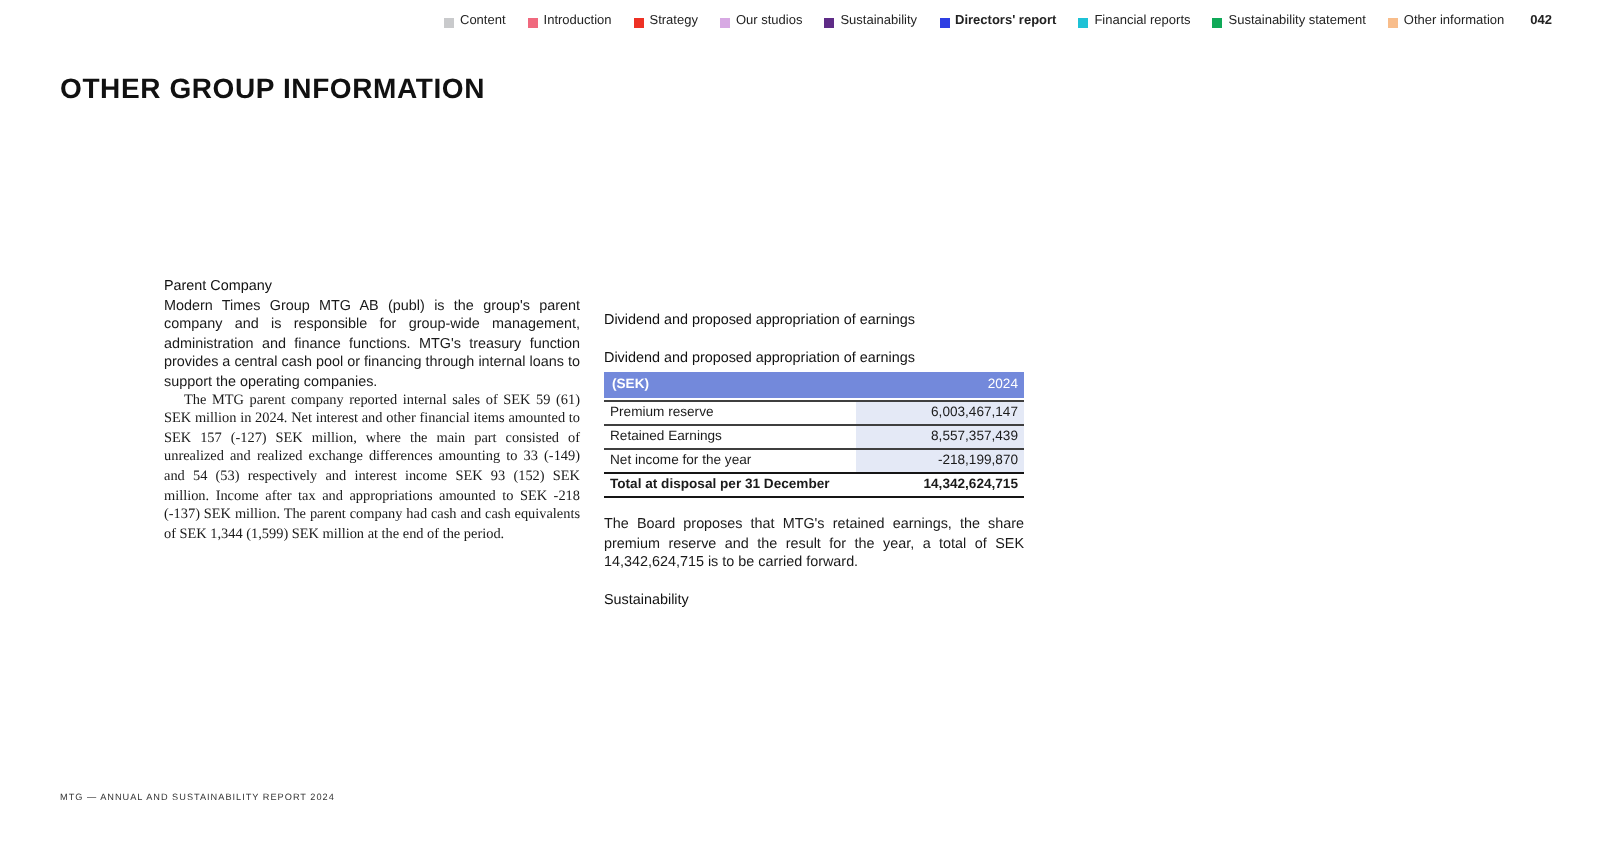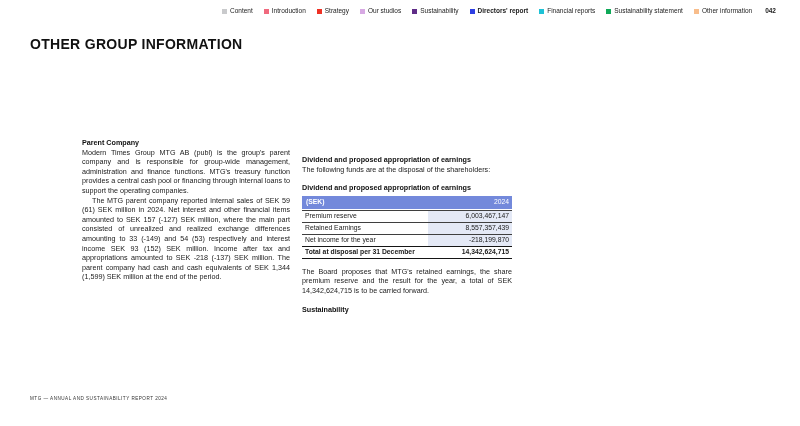--- a/index.html
+++ b/index.html
@@ -49,26 +49,26 @@
     position: absolute;
     top: 138px;
     font-size: 7.2px;
     line-height: 9.6px;
   }
   .col-left  { left: 82px;  width: 208px; }
   .col-right { left: 302px; width: 210px; margin-top: 17px; }
 
   .sec-heading {
     font-size: 7.2px;
-    font-weight: bold;
+    font-weight: normal;
     line-height: 9.6px;
     color: #111;
   }
   .body-para { text-align: justify; }
-  .body-para.indent { text-indent: 10px; }
+  .body-para.indent { text-indent: 10px; font-family: Liberation Serif, serif; }
 
   
   .fin-table { width: 210px; margin-top: 3px; font-size: 6.8px; }
   .t-header {
     height: 13px;
     display: flex;
     align-items: center;
     justify-content: space-between;
     color: #ffffff;
     padding: 0 3px 0 4px;
@@ -160,21 +160,20 @@
 <h1 class="page-title">OTHER GROUP INFORMATION</h1>
 
 <section class="col col-left">
   <h3 class="sec-heading">Parent Company</h3>
   <p class="body-para">Modern Times Group MTG AB (publ) is the group's parent company and is responsible for group-wide management, administration and finance functions. MTG's treasury function provides a central cash pool or financing through internal loans to support the operating companies.</p>
   <p class="body-para indent">The MTG parent company reported internal sales of SEK 59 (61) SEK million in 2024. Net interest and other financial items amounted to SEK 157 (-127) SEK million, where the main part consisted of unrealized and realized exchange differences amounting to 33 (-149) and 54 (53) respectively and interest income SEK 93 (152) SEK million. Income after tax and appropriations amounted to SEK -218 (-137) SEK million. The parent company had cash and cash equivalents of SEK 1,344 (1,599) SEK million at the end of the period.</p>
 </section>
 
 <section class="col col-right">
   <h3 class="sec-heading">Dividend and proposed appropriation of earnings</h3>
-  <p class="body-para">The following funds are at the disposal of the shareholders:</p>
 
   <div class="spacer-9"></div>
 
   <h3 class="sec-heading">Dividend and proposed appropriation of earnings</h3>
 
   <div class="fin-table">
     <div class="t-header" style="background-color: rgb(115, 137, 219);">
       <span class="t-h-label">(SEK)</span>
       <span class="t-h-year">2024</span>
     </div>

